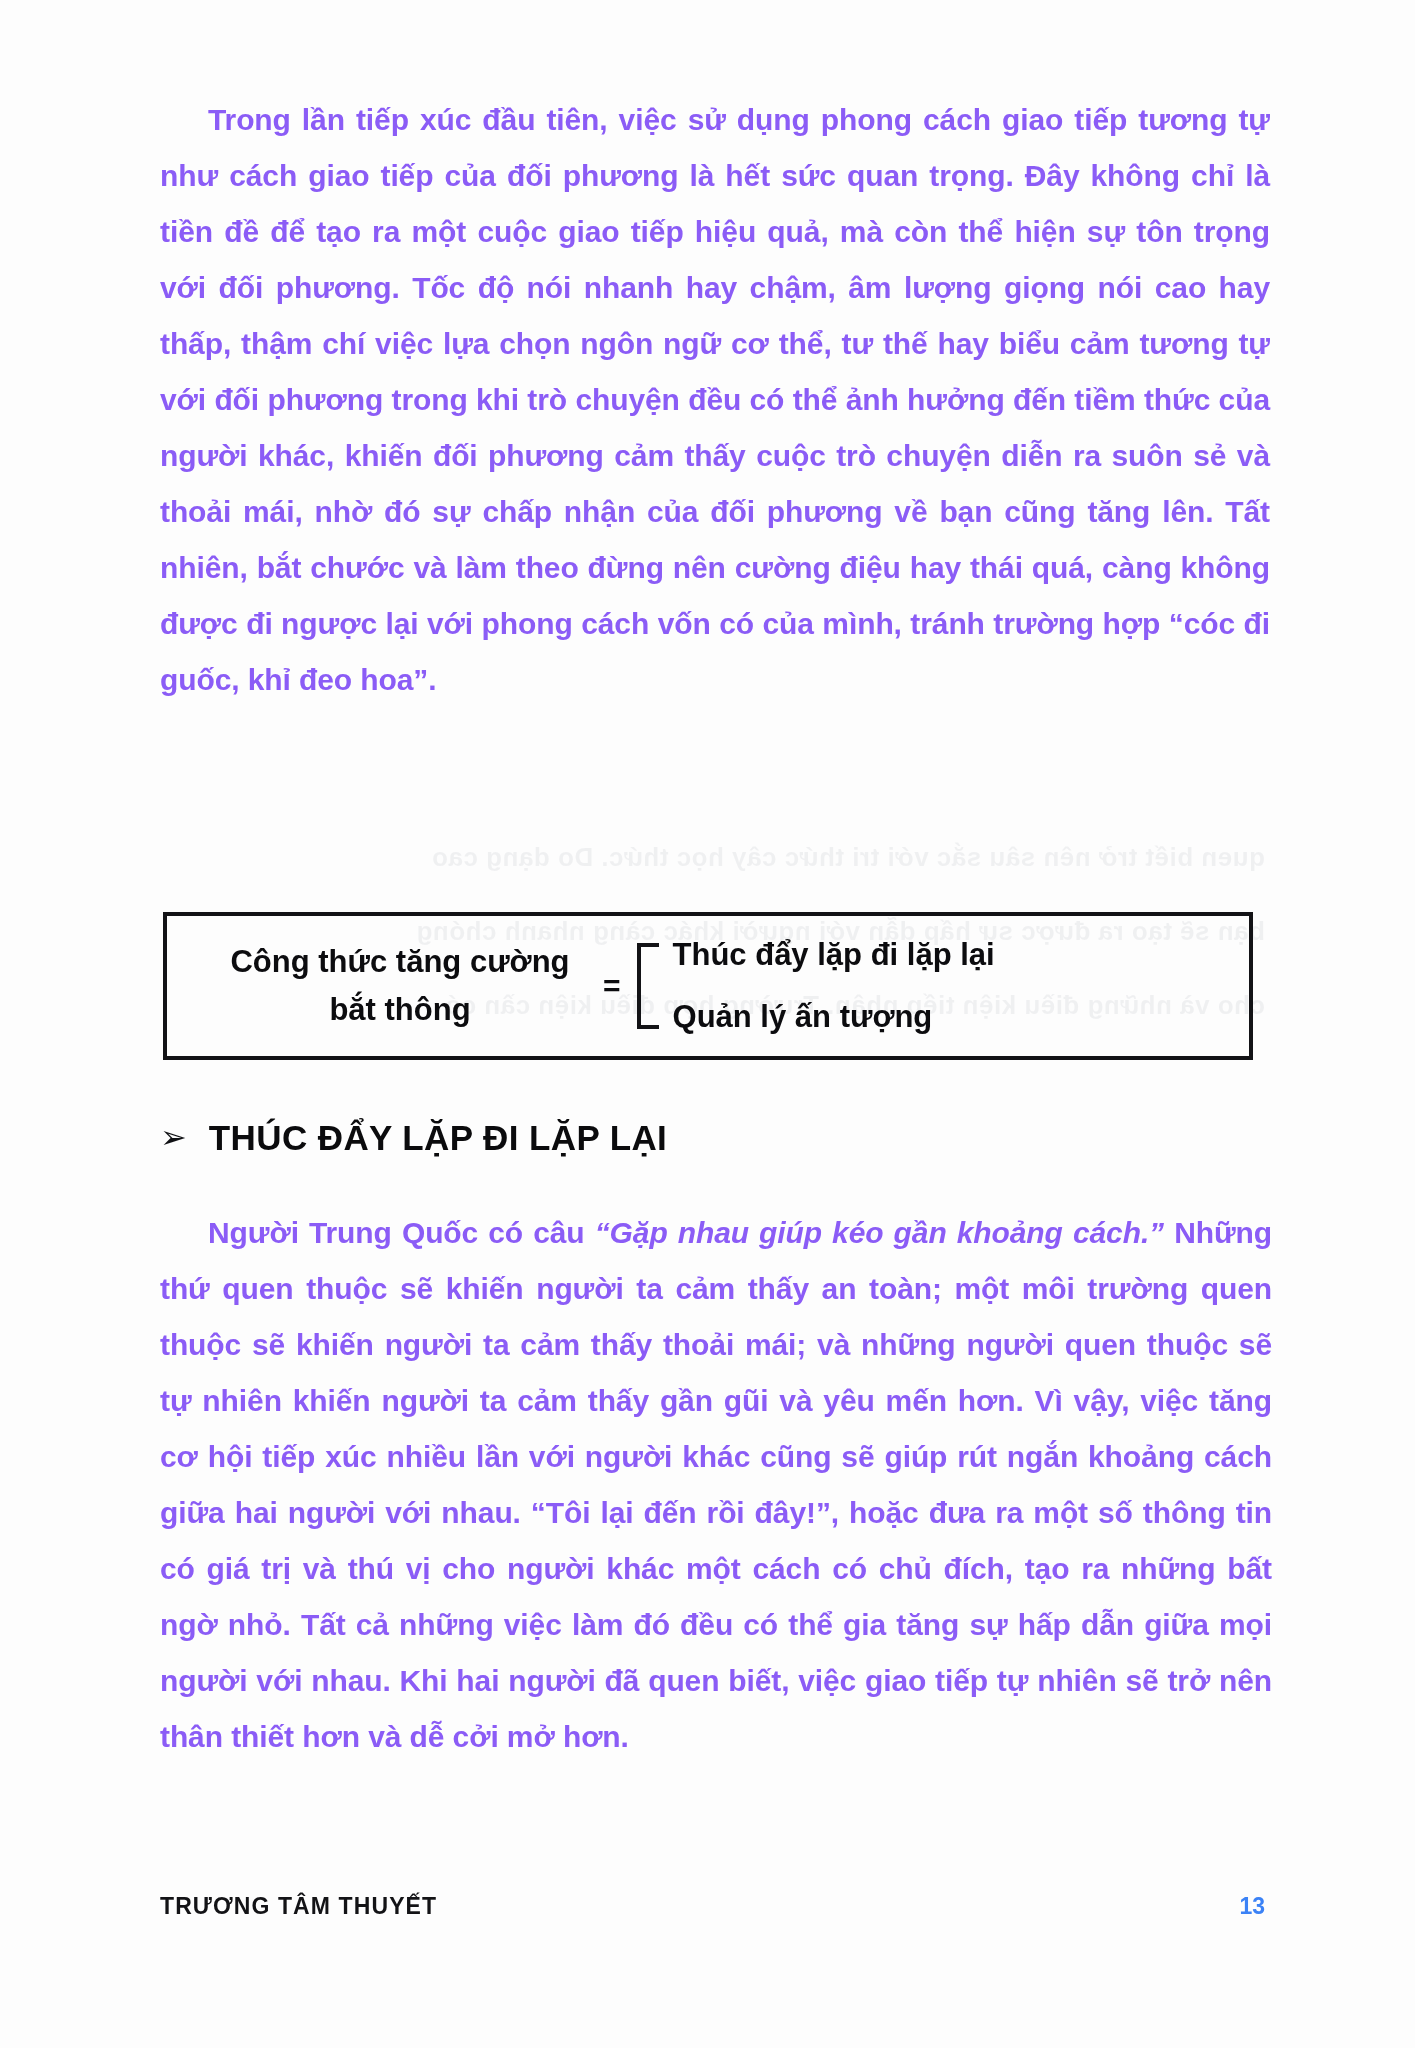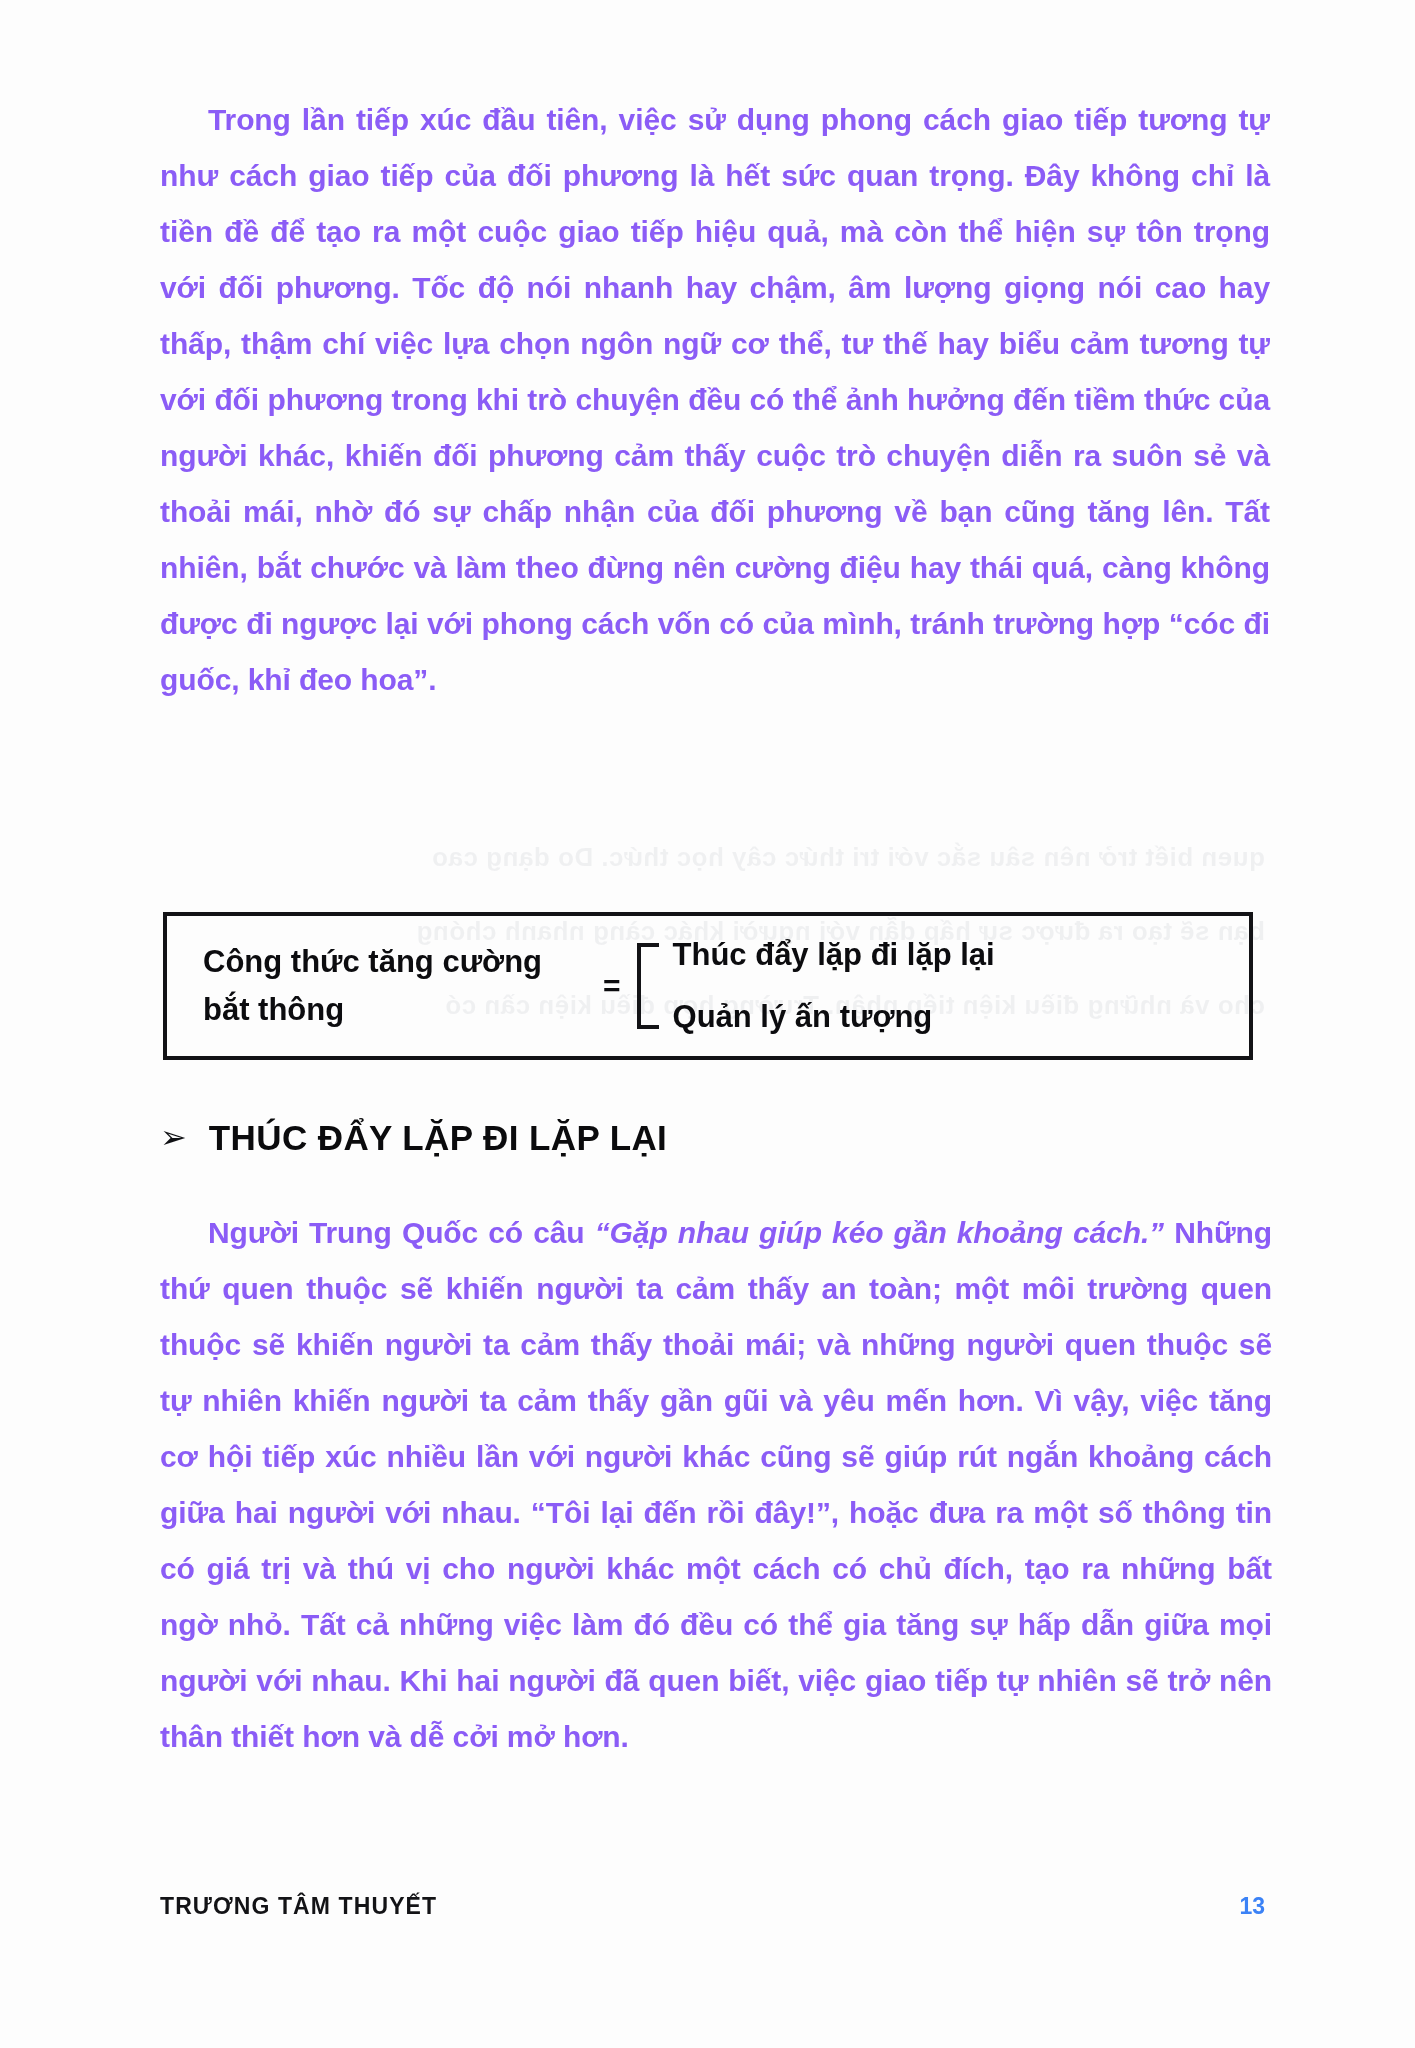--- a/index.html
+++ b/index.html
@@ -76,20 +76,21 @@
     width: 1090px;
     height: 148px;
     border: 4px solid #131316;
     background: transparent;
     display: flex;
     align-items: center;
     box-sizing: border-box;
   }
   .formula-left {
     width: 430px;
+    text-align: center;
     font-size: 31px;
     font-weight: 700;
     line-height: 48px;
     padding-left: 36px;
     box-sizing: border-box;
     color: #0c0c0f;
   }
   .formula-left .l2 { display:block; }
   .formula-eq {
     font-size: 30px;

